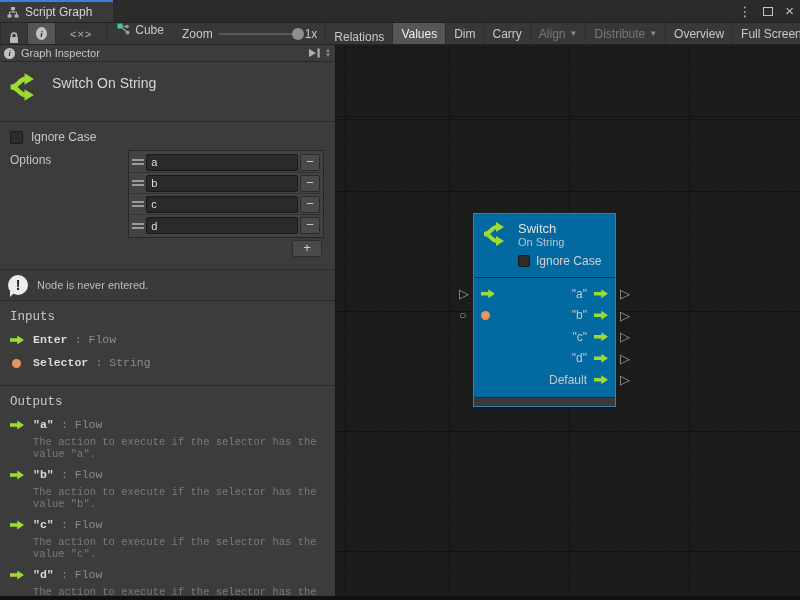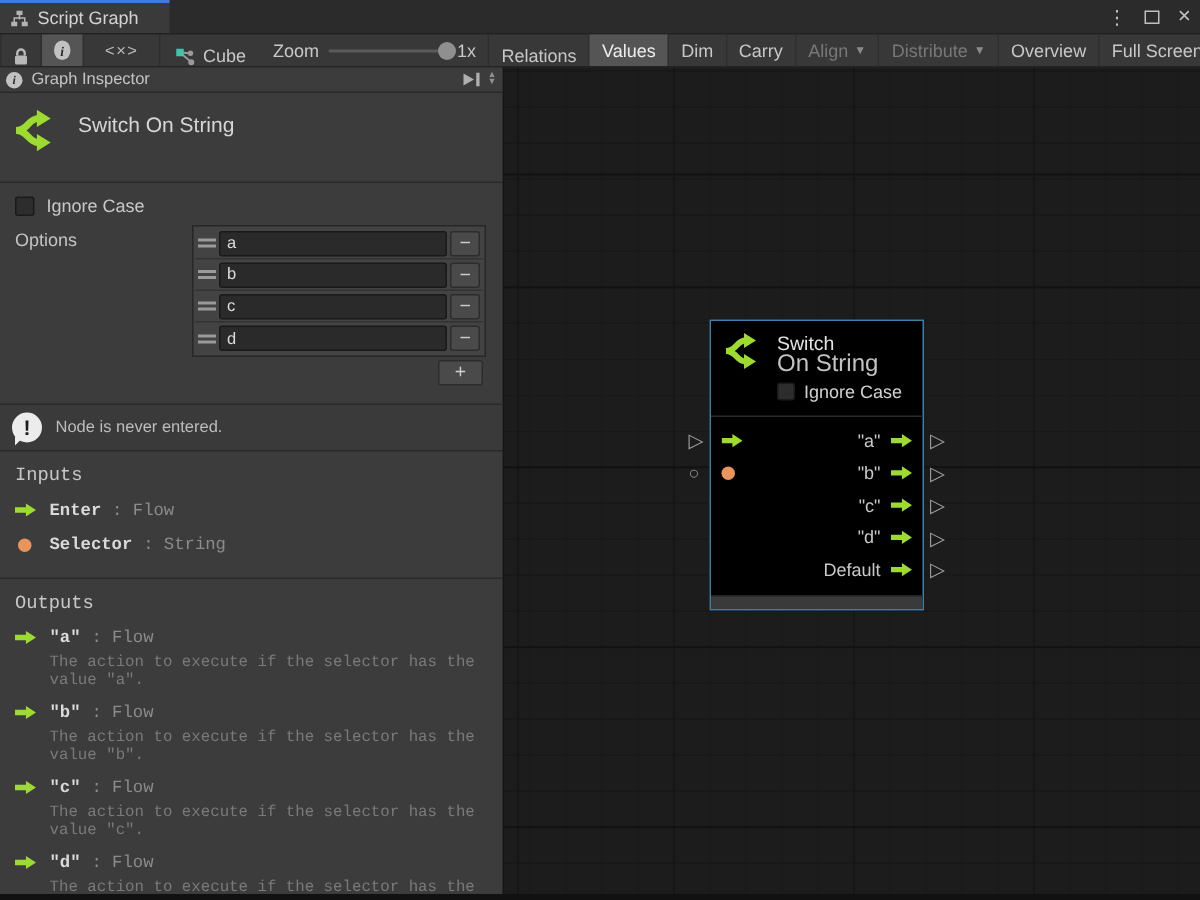--- a/index.html
+++ b/index.html
@@ -31,21 +31,21 @@
     border-right:1px solid #2e2e2e; white-space:nowrap; cursor:default;
   }
   .tbtn.first { border-left:1px solid #2e2e2e;align-items:flex-end; }
   .tbtn.active { background:#555555; color:#eee; }
   .tbtn.disabled { color:#787878; }
   .tbtn .dd { font-size:8px; margin-left:4px; color:#8a8a8a; }
   .tool-left { display:flex; }
   .tool-spacer { flex:1; }
   .icon-btn { width:28px; justify-content:center; }
   .codeicon { font-size:11px; color:#b8b8b8; letter-spacing:1px; padding:0 14px; }
-  .cube-group { display:flex; align-items:flex-end; gap:5px; padding:0 10px; border:none; }
+  .cube-group { display:flex; align-items:flex-start; gap:5px; padding:0 10px; border:none; }
   .zoom-group { display:flex; align-items:center; gap:6px; padding:0 8px; }
   .zoom-track { position:relative; width:80px; height:2px; background:#5a5a5a; border-radius:1px; }
   .zoom-handle { position:absolute; right:-5px; top:-5px; width:12px; height:12px; border-radius:50%; background:#8f8f8f; }
   
   .info-circle {
     width:13px; height:13px; border-radius:50%; background:#c2c2c2; color:#2b2b2b;
     font-weight:bold; font-size:9px; display:inline-flex; align-items:center; justify-content:center;
     font-family:"Liberation Serif", serif; font-style:italic;
   }
   
@@ -115,26 +115,26 @@
   .port-type { color:#8b8b8b; font-size:11.5px; }
   .port-desc { color:#7a7a7a; font-size:10.5px; margin:-5px 0 8px 23px; }
   .divider { border-top:1px solid #2a2a2a; }
   .value-dot { width:9px; height:9px; border-radius:50%; background:#e8945a; flex-shrink:0; }
   
   .flow-arrow { display:inline-block; width:14px; height:10px; background:#9edb31; flex-shrink:0;
     clip-path:polygon(0 32%, 52% 32%, 52% 6%, 100% 50%, 52% 94%, 52% 68%, 0 68%); }
   
   .node {
     position:absolute; left:473px; top:213px; width:143px; height:194px;
-    background:#000000; border:1px solid #3d7ea8;
+    background:#0369a1; border:1px solid #3d7ea8;
   }
   .node-header { padding:7px 8px 4px 8px; border-bottom:1px solid #2b2b2b; height:64px; }
   .node-header-top { display:flex; gap:9px; }
   .node-title { font-size:13px; color:#e2e2e2; line-height:15px; }
-  .node-subtitle { font-size:16px; color:#c2c2c2; line-height:13px; }
+  .node-subtitle { font-size:11px; color:#c2c2c2; line-height:13px; }
   .node-cb-row { display:flex; align-items:center; gap:6px; margin:4px 0 0 36px; }
   .node-cb-row .checkbox { width:12px; height:12px; }
   .node-cb-label { font-size:12px; color:#d2d2d2; }
   .node-ports { padding-top:5px; }
   .node-port-row { height:21.5px; display:flex; align-items:center; padding:0 7px; }
   .npr-left { display:flex; align-items:center; }
   .npr-right { margin-left:auto; display:flex; align-items:center; gap:7px; }
   .node-port-label { font-size:12px; color:#c8c8c8; }
   .node-footer { position:absolute; left:0; right:0; bottom:0; height:9px; border-top:1px solid #2b2b2b; background:#3a3a3a; }
   

